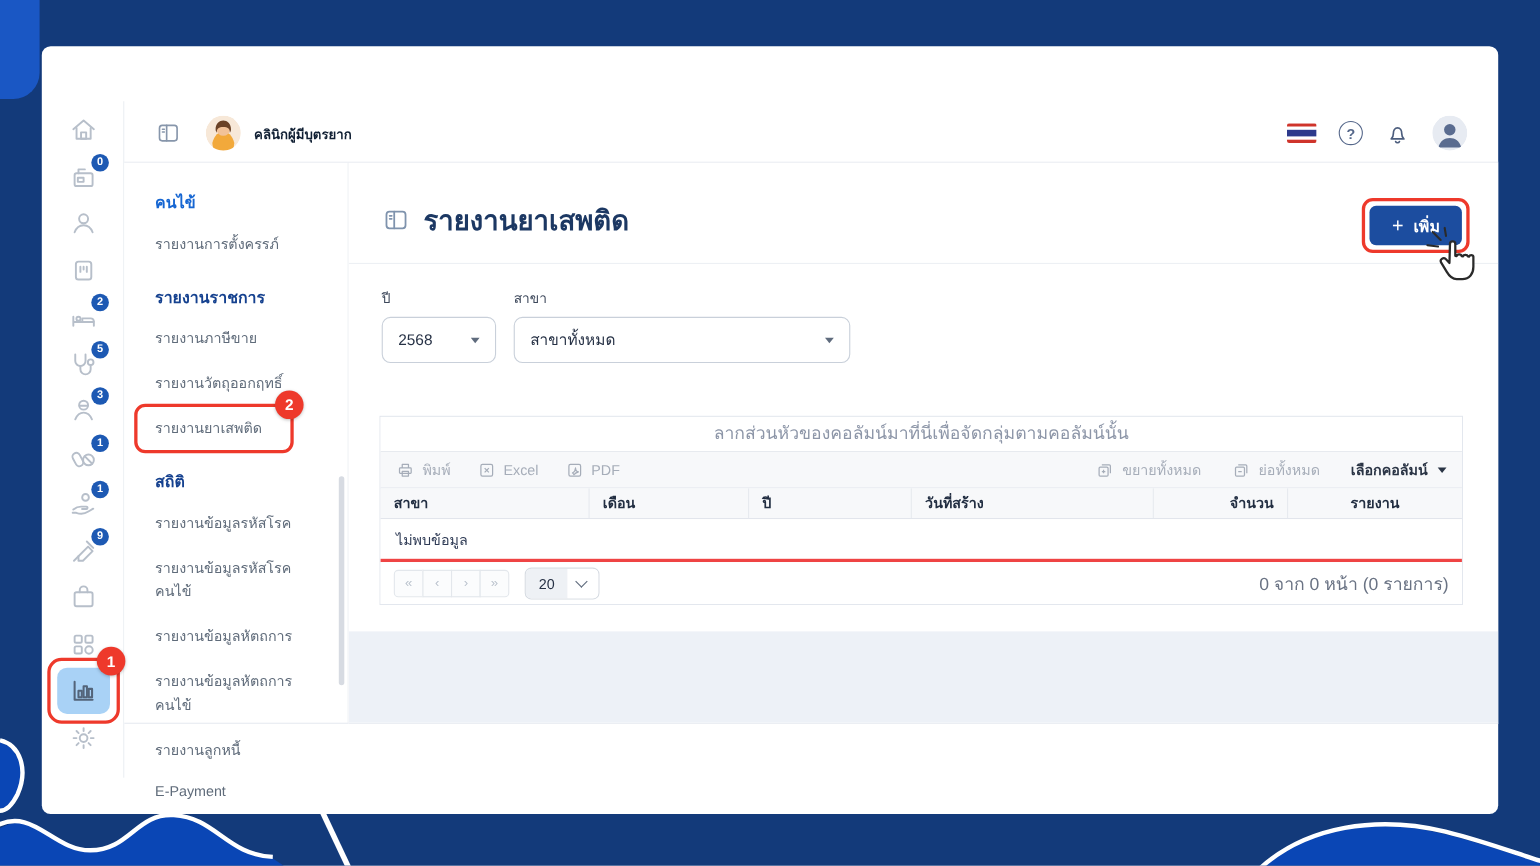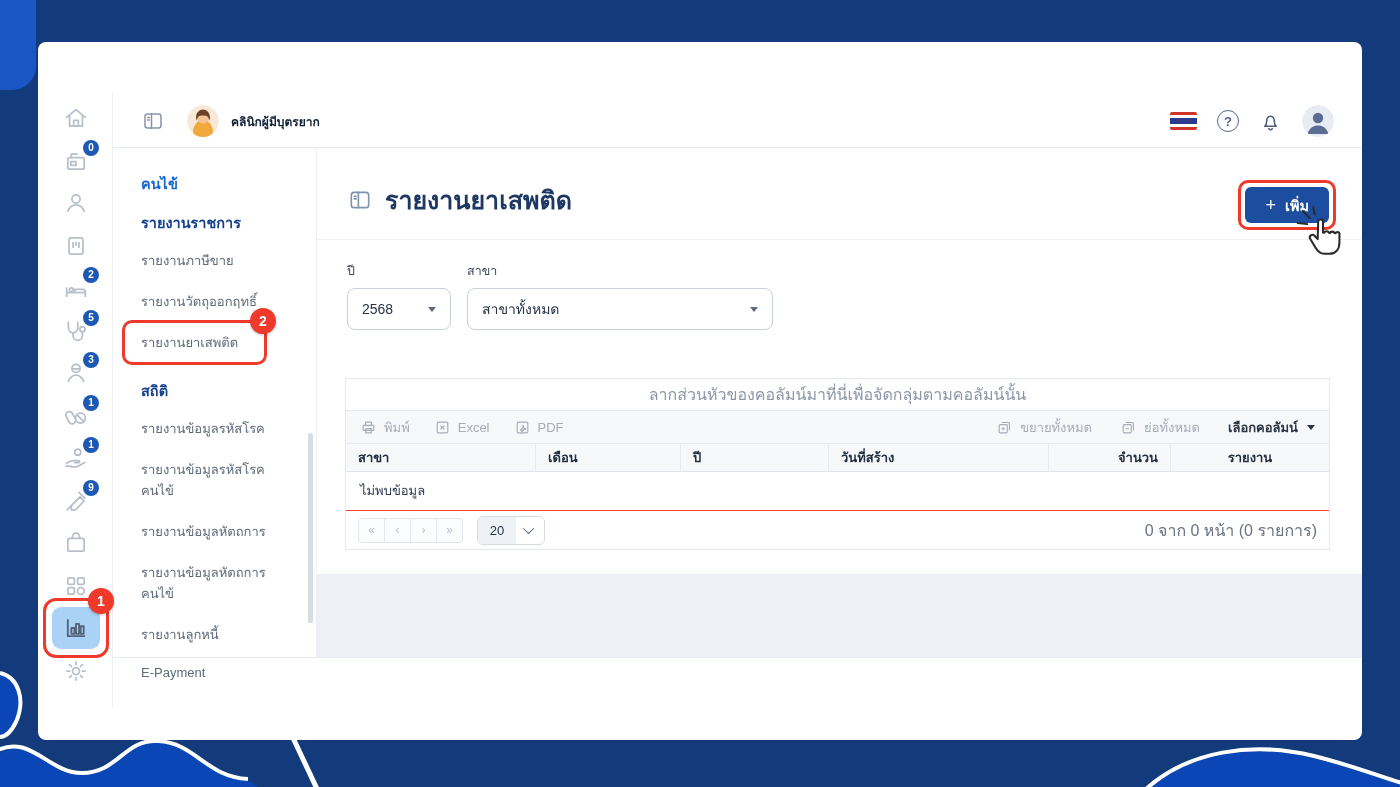--- a/index.html
+++ b/index.html
@@ -149,21 +149,21 @@
   .thead { display:flex; height:28px; background:#F7F8FA; border-bottom:1px solid #DFE3EA; }
   .th {
     font-size:13px; font-weight:bold; color:#222E42; line-height:27px;
     padding:0 12px; border-right:1px solid #E7EAEF; cursor:pointer;
   }
   .th:last-child { border-right:none; }
   .c0{width:190px;} .c1{width:145px;} .c2{width:148px;} .c3{width:220px;}
   .c4{width:122px; text-align:right;} .c5{flex:1; text-align:center;}
   .empty-row {
     height:39px; line-height:38px; padding:0 14px;
-    font-size:13px; color:#2F3B55; border-bottom:1px solid #ef4444; background:#fff;
+    font-size:13px; color:#2F3B55; border-bottom:3px solid #ef4444; background:#fff;
   }
   .pager { height:38px; display:flex; align-items:center; padding:0 12px; background:#fff; }
   .pg-group { display:flex; }
   .pg-btn {
     width:27px; height:25px; border:1px solid #E3E7EC; background:#FBFCFD;
     color:#B9C1CC; font-size:12px; display:flex; align-items:center; justify-content:center;
     margin-left:-1px; cursor:pointer;
   }
   .pg-btn:first-child { border-radius:4px 0 0 4px; margin-left:0; }
   .pg-btn:last-child { border-radius:0 4px 4px 0; }
@@ -354,20 +354,21 @@
             <circle cx="16" cy="16" r="16" fill="#E7EBF2"></circle>
             <circle cx="16" cy="13" r="5.2" fill="#5A6C90"></circle>
             <path d="M5.5 29c1.8-6 5.6-8.6 10.5-8.6S24.7 23 26.5 29z" fill="#5A6C90"></path>
           </svg>
       </span>
     </div>
   </div>
 
   <div class="sidebar">
     <div class="sec-header first hdr-bright">คนไข้</div>
+    <div class="side-item">รายงานการตั้งครรภ์</div>
 
     <div class="sec-header hdr-navy">รายงานราชการ</div>
     <div class="side-item">รายงานภาษีขาย</div>
     <div class="side-item">รายงานวัตถุออกฤทธิ์</div>
     <div class="side-item">
       <span>รายงานยาเสพติด</span>
       <span class="red-frame-item"></span>
       <span class="step-circle step-2">2</span>
     </div>
 

